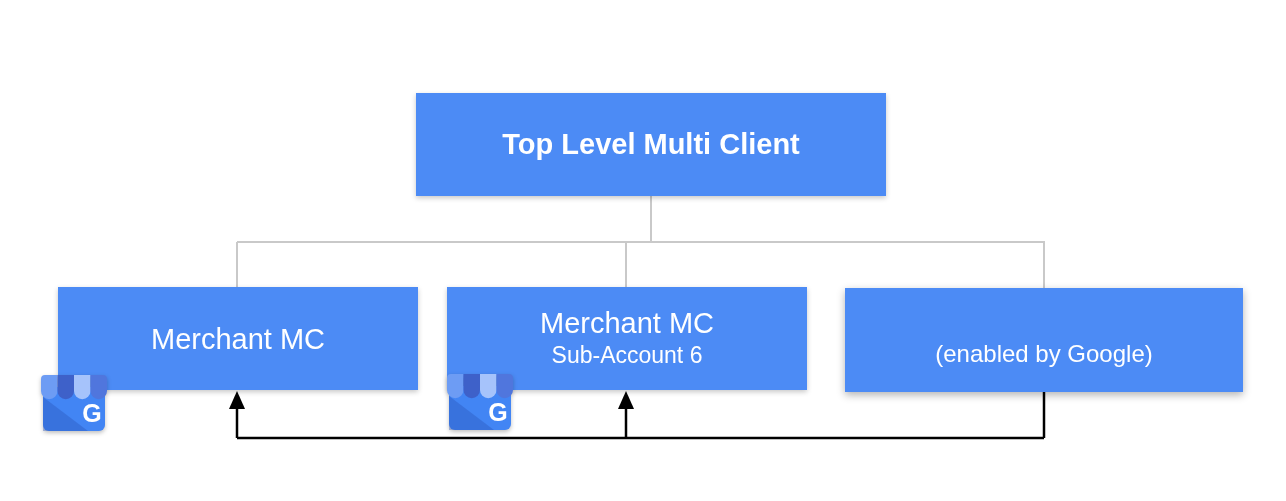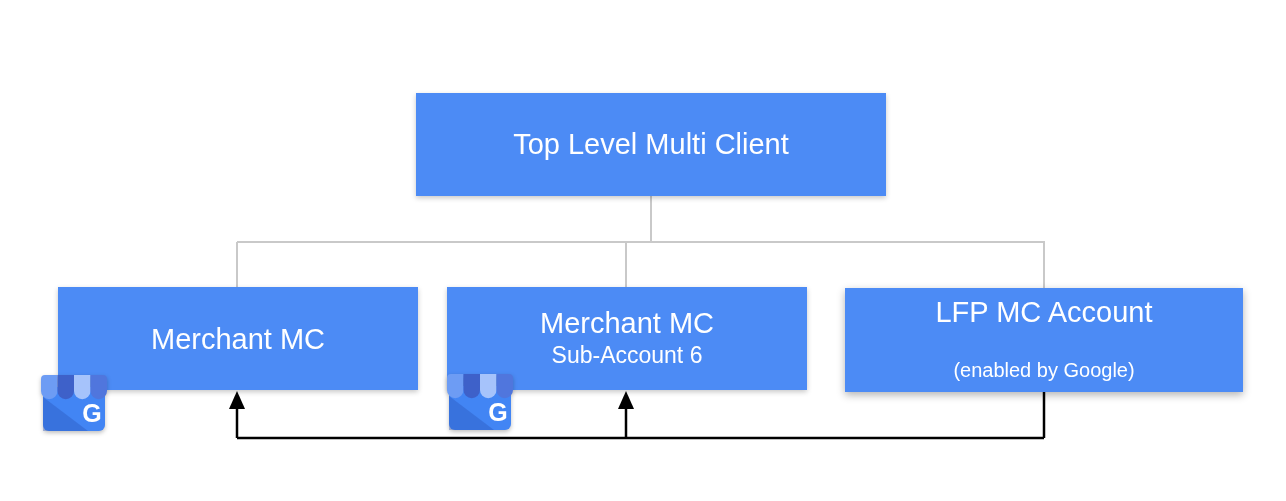--- a/index.html
+++ b/index.html
@@ -41,26 +41,26 @@
     display: flex;
     flex-direction: column;
     align-items: center;
     justify-content: center;
     text-align: center;
     box-shadow: 0 2px 5px rgba(0,0,0,0.22);
   }
   .node .line1 { font-size: 29px; line-height: 32px; }
   .node .line2 { font-size: 23px; line-height: 32px; }
   .node.root  { left: 416px; top: 93px;  width: 470px; height: 103px; }
-  .node.root .line1, .node.root .line2 { font-size: 29px; line-height: 41px; }
+  .node.root .line1, .node.root .line2 { font-size: 29px; line-height: 41px; font-weight: bold; }
   .node.sub1  { left: 58px;  top: 287px; width: 360px; height: 103px; }
   .node.sub2  { left: 447px; top: 287px; width: 360px; height: 103px; }
   .node.lfp   { left: 845px; top: 288px; width: 398px; height: 104px;
                 box-shadow: 0 3px 8px rgba(0,0,0,0.30); }
-  .node.lfp .line2 { font-size: 20px; line-height: 28px; margin-top: 28px; }
+  .node.lfp .line2 { font-size: 24px; line-height: 28px; margin-top: 28px; }
   .gmb-icon {
     position: absolute;
     width: 72px;
     height: 66px;
     filter: drop-shadow(0 2px 2px rgba(0,0,0,0.25));
   }
   .gmb-icon.icon1 { left: 38px;  top: 367px; }
   .gmb-icon.icon2 { left: 444px; top: 366px; }
   .gmb-g {
     font-family: "Liberation Sans", sans-serif;
@@ -97,21 +97,20 @@
   <div class="node sub1">
     <div class="line1">Merchant MC</div>
   </div>
 
   <div class="node sub2">
     <div class="line1">Merchant MC</div>
     <div class="line2">Sub-Account 6</div>
   </div>
 
   <div class="node lfp">
-    <div class="line1">LFP MC Account</div>
     <div class="line2">(enabled by Google)</div>
   </div>
 
   <svg class="gmb-icon icon1" viewBox="0 0 72 66" aria-hidden="true">
     <rect x="5" y="20" width="62" height="44" rx="6" fill="#4285f4"></rect>
     <polygon points="5,30 50,64 5,64" fill="#2b55b8" opacity="0.38"></polygon>
     <path d="M3,12 q0,-4 4,-4 h12.5 v16 a8.25,8.25 0 0 1 -16.5,0 z" fill="#6d9cf4"></path>
     <path d="M19.5,8 h16.5 v16 a8.25,8.25 0 0 1 -16.5,0 z" fill="#3e61c9"></path>
     <path d="M36,8 h16.5 v16 a8.25,8.25 0 0 1 -16.5,0 z" fill="#a6c3fb"></path>
     <path d="M52.5,8 h12.5 q4,0 4,4 v12 a8.25,8.25 0 0 1 -16.5,0 z" fill="#5076dd"></path>

